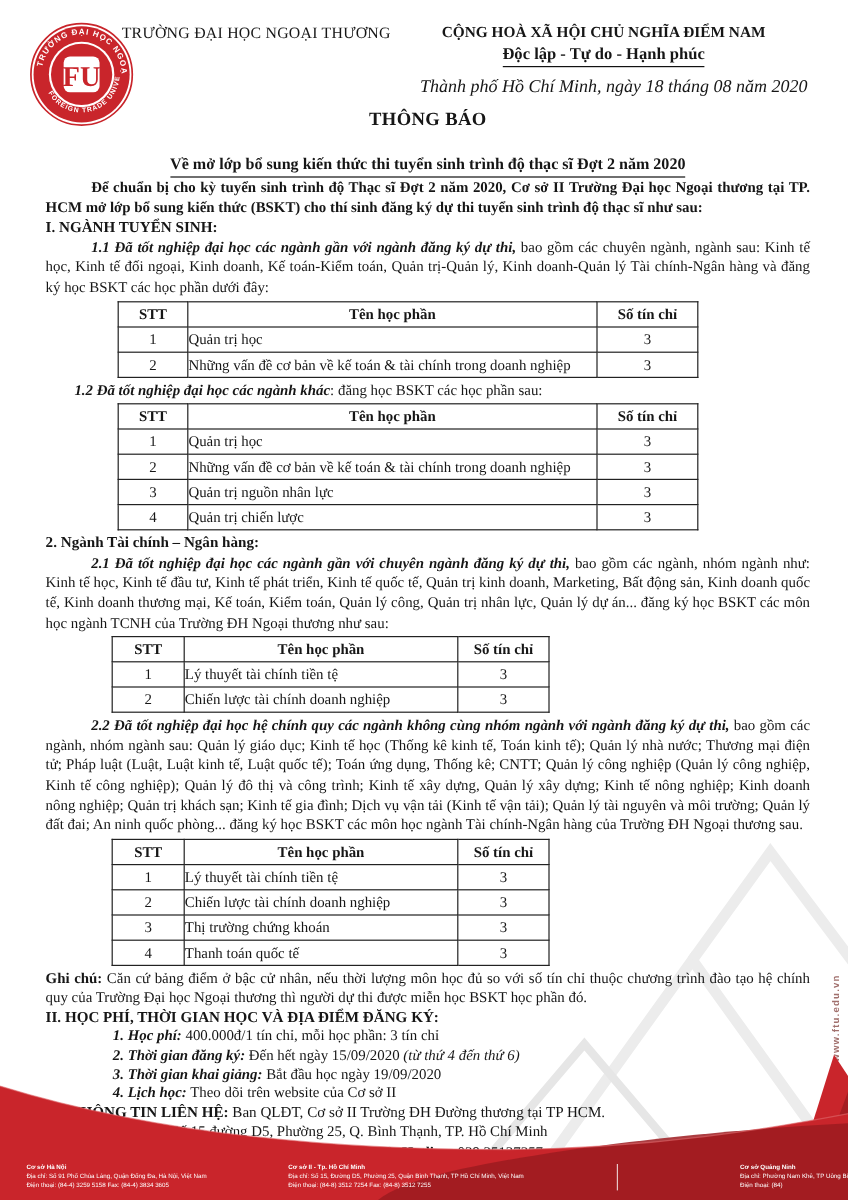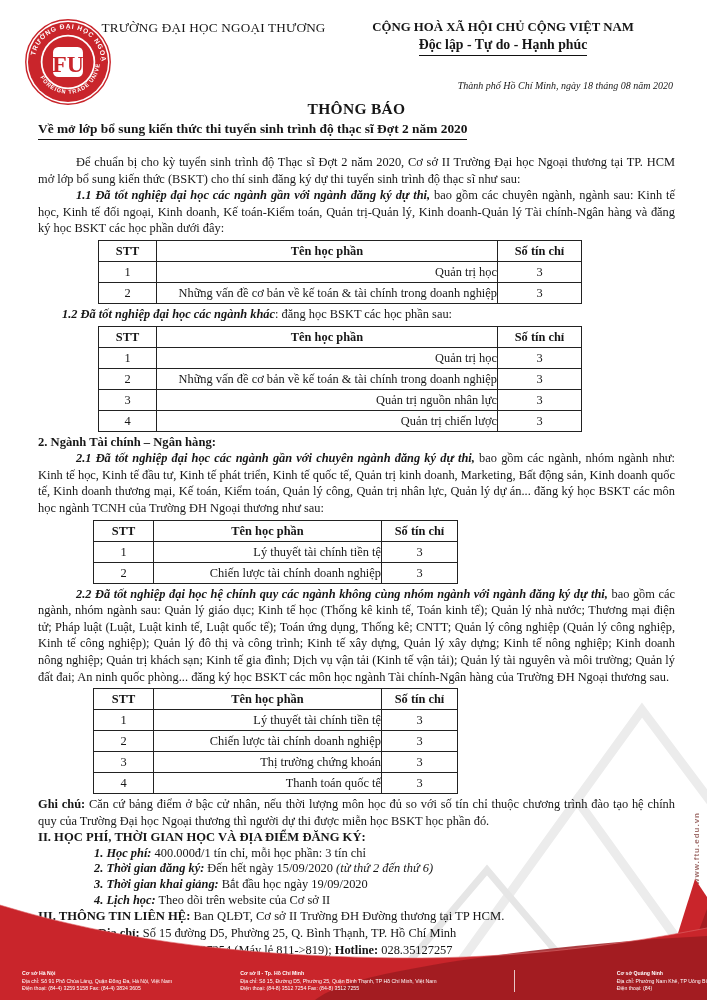--- a/index.html
+++ b/index.html
@@ -12,36 +12,36 @@
   .hdr{display:flex;}
   .hdr-left{width:46%;text-align:center;padding-left:58px;box-sizing:border-box;}
   .hdr-right{width:54%;text-align:center;}
   .org1{font-size:13.2px;letter-spacing:.2px;}
   .org2{font-size:13.4px;font-weight:bold;margin-top:1px;}
   .org2 span{display:inline-block;border-bottom:1.4px solid #111;padding-bottom:2px;}
   .nat1{font-size:12.8px;font-weight:bold;}
   .nat2{font-size:13.8px;font-weight:bold;margin-top:2px;}
   .nat2 span{display:inline-block;border-bottom:1.4px solid #111;padding-bottom:2px;}
   .logo{position:absolute;left:24px;top:18px;width:88px;height:88px;}
-  .dateline{text-align:right;font-style:italic;font-size:10px;margin-top:24px;padding-right:2px;}
+  .dateline{text-align:right;font-style:italic;font-size:15px;margin-top:9px;padding-right:2px;}
   
   .title{text-align:center;font-size:15.5px;font-weight:bold;margin-top:9px;letter-spacing:.3px;}
-  .subtitle{font-size:13.4px;font-weight:bold;margin-top:3px;}
+  .subtitle{text-align:center;font-size:13.4px;font-weight:bold;margin-top:20px;}
   .subtitle span{display:inline-block;border-bottom:1.6px solid #111;padding-bottom:2px;}
   
   .para{font-size:12.4px;line-height:16.6px;text-align:justify;text-indent:38px;margin:0;}
-  .first{margin-top:14px;}
+  .first{font-weight:bold;}
   .h-bold{font-size:12.6px;font-weight:bold;line-height:16.6px;margin:0;}
   .bi{font-weight:bold;font-style:italic;margin-top:48px;}
   .it{font-style:italic;}
   table{border-collapse:collapse;font-size:12.4px;}
   th,td{border:1px solid #222;padding:1px 0;line-height:16px;height:18px;}
   th{font-weight:bold;text-align:center;}
   td:first-child,td:last-child{text-align:center;}
-  td:nth-child(2){text-align:right;}
+  td:nth-child(2){text-align:left;}
   .tbl-wide{margin:3px 0 2px 60px;width:484px;}
   .tbl-wide col.c1{width:58px;} .tbl-wide col.c3{width:84px;}
   .tbl-narrow{margin:3px 0 2px 55px;width:365px;}
   .tbl-narrow col.c1{width:60px;} .tbl-narrow col.c3{width:76px;}
   .sec2items{margin:0 0 0 56px;}
   .sec2items .item{font-size:12.4px;line-height:15.6px;}
   .addr{font-size:12.4px;line-height:17px;margin-left:60px;}
   
   .watermark{position:absolute;right:0;bottom:30px;z-index:0;}
   .footer-art{position:absolute;left:0;bottom:0;width:707px;height:100px;z-index:3;}
@@ -91,32 +91,33 @@
           <textPath href="#arcBot" startOffset="16%">FOREIGN TRADE UNIVERSITY</textPath>
         </text>
         <rect x="33" y="33" width="34" height="34" rx="6" fill="#fff"></rect>
         <text x="50" y="61" text-anchor="middle" font-size="27" font-weight="bold" fill="#c9252b" font-family="Liberation Serif, serif">FU</text>
       </svg>
 
       <div class="hdr-left">
         <div class="org1">TRƯỜNG ĐẠI HỌC NGOẠI THƯƠNG</div>
       </div>
       <div class="hdr-right">
-        <div class="nat1">CỘNG HOÀ XÃ HỘI CHỦ CỘNG VIỆT NAM</div>
+        <div class="nat1">CỘNG HOÀ XÃ HỘI CHỦ NGHĨA ĐIỂM NAM</div>
         <div class="nat2"><span>Độc lập - Tự do - Hạnh phúc</span></div>
       </div>
     </div>
 
     <div class="dateline">Thành phố Hồ Chí Minh, ngày 18 tháng 08 năm 2020</div>
 
     <div class="title">THÔNG BÁO</div>
     <div class="subtitle"><span>Về mở lớp bổ sung kiến thức thi tuyển sinh trình độ thạc sĩ Đợt 2 năm 2020</span></div>
 
     <p class="para first">Để chuẩn bị cho kỳ tuyển sinh trình độ Thạc sĩ Đợt 2 năm 2020, Cơ sở II Trường Đại học Ngoại thương tại TP. HCM mở lớp bổ sung kiến thức (BSKT) cho thí sinh đăng ký dự thi tuyển sinh trình độ thạc sĩ như sau:</p>
 
+    <p class="h-bold">I. NGÀNH TUYỂN SINH:</p>
 
     <p class="para"><span class="bi">1.1 Đã tốt nghiệp đại học các ngành gần với ngành đăng ký dự thi,</span><span> bao gồm các chuyên ngành, ngành sau: Kinh tế học, Kinh tế đối ngoại, Kinh doanh, Kế toán-Kiểm toán, Quản trị-Quản lý, Kinh doanh-Quản lý Tài chính-Ngân hàng và đăng ký học BSKT các học phần dưới đây:</span></p>
 
     <table class="tbl-wide">
       <colgroup>
           <col class="c1">
           <col class="c2">
           <col class="c3">
         </colgroup>
       <thead>
@@ -247,21 +248,21 @@
             <td>3</td>
           </tr>
         </tbody>
     </table>
 
     <p class="para" style="text-indent:0"><b>Ghi chú:</b><span> Căn cứ bảng điểm ở bậc cử nhân, nếu thời lượng môn học đủ so với số tín chỉ thuộc chương trình đào tạo hệ chính quy của Trường Đại học Ngoại thương thì người dự thi được miễn học BSKT học phần đó.</span></p>
 
     <p class="h-bold">II. HỌC PHÍ, THỜI GIAN HỌC VÀ ĐỊA ĐIỂM ĐĂNG KÝ:</p>
     <div class="sec2items">
       <div class="item"><span class="bi">1. Học phí:</span><span>  400.000đ/1 tín chỉ, mỗi học phần: 3 tín chỉ</span></div>
-      <div class="item"><span class="bi">2. Thời gian đăng ký:</span><span>  Đến hết ngày 15/09/2020 </span><span class="it">(từ thứ 2 đến thứ 6)</span></div>
+      <div class="item"><span class="bi">2. Thời gian đăng ký:</span><span>  Đến hết ngày 15/09/2020 </span><span class="it">(từ thứ 4 đến thứ 6)</span></div>
       <div class="item"><span class="bi">3. Thời gian khai giảng:</span><span> Bắt đầu học ngày 19/09/2020</span></div>
       <div class="item"><span class="bi">4. Lịch học:</span><span> Theo dõi trên website của Cơ sở II</span></div>
     </div>
 
     <p class="h-bold"><span>III. THÔNG TIN LIÊN HỆ:</span><span style="font-weight:normal"> Ban QLĐT, Cơ sở II Trường ĐH Đường thương tại TP HCM.</span></p>
     <div class="addr"><b>Địa chỉ:</b><span> Số 15 đường D5, Phường 25, Q. Bình Thạnh, TP. Hồ Chí Minh</span></div>
     <div class="addr"><b>Điện thoại:</b><span> 028.35127254 (Máy lẻ 811-&gt;819); </span><b>Hotline:</b><span>  028.35127257</span></div>
   </div>
 
   <div class="weburl">www.ftu.edu.vn</div>

